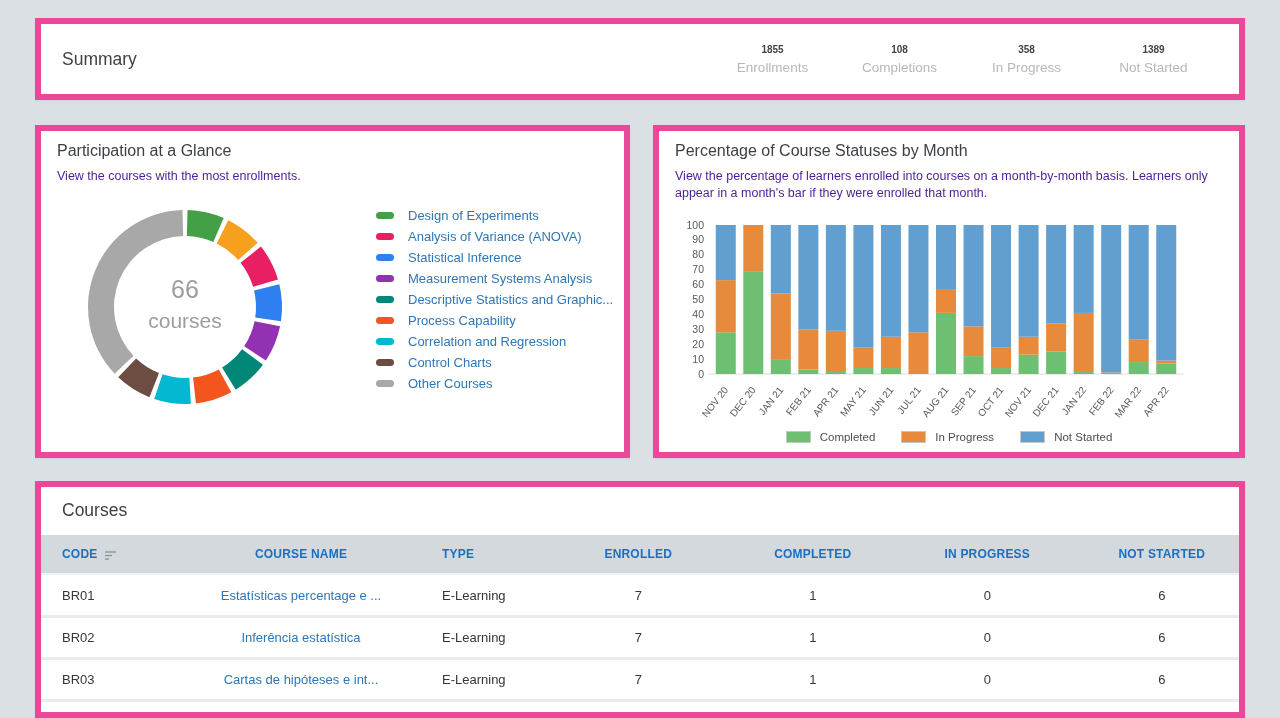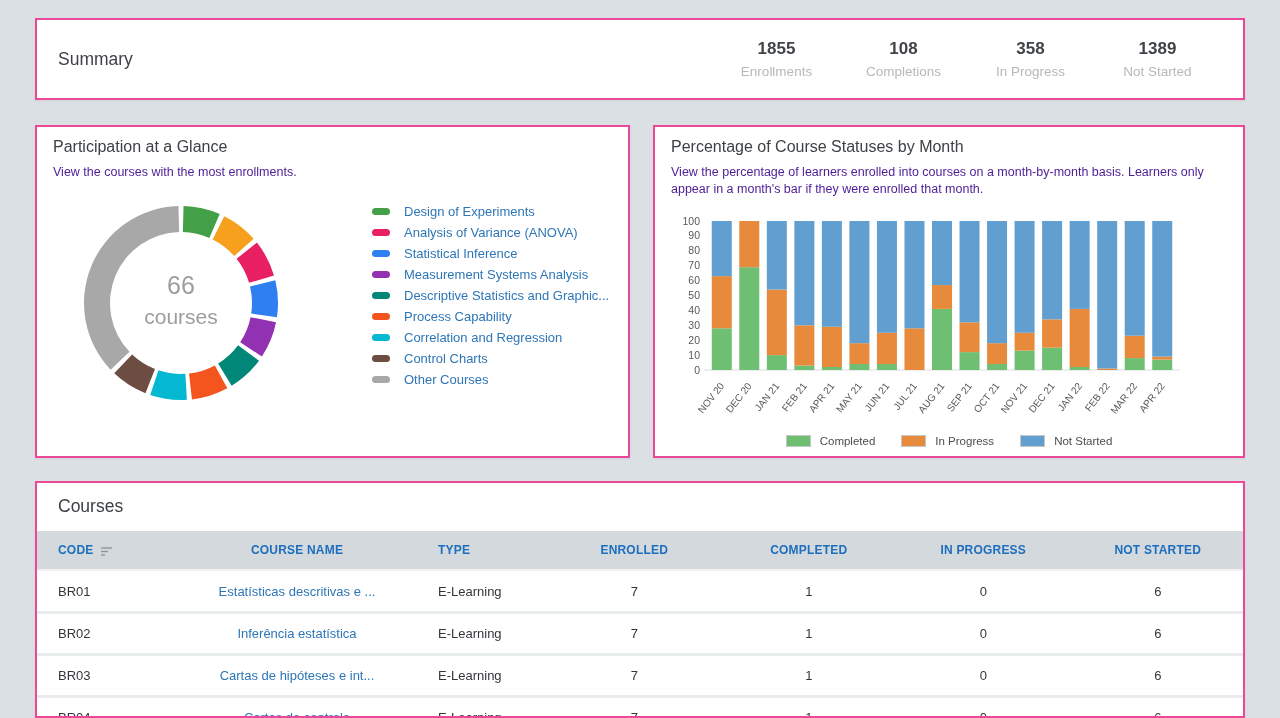--- a/index.html
+++ b/index.html
@@ -1,29 +1,29 @@
 <!DOCTYPE html>
 <html><head>
 <meta charset="utf-8">
 <style>
   * { margin:0; padding:0; box-sizing:border-box; }
   html,body { width:1280px; height:718px; overflow:hidden; }
   body { background:#dbe0e4; font-family:"Liberation Sans", sans-serif; }
   #screen { position:relative; width:1280px; height:718px; }
 
-  .card { position:absolute; background:#ffffff; border:2px solid #ec4899;
+  .card { position:absolute; background:#ffffff; border:6px solid #ec4899;
           box-shadow:0 1px 2px rgba(0,0,0,.06); }
 
   
   #summary-card { left:35px; top:18px; width:1210px; height:82px;
                   display:flex; align-items:center; }
   .summary-title { padding-left:21px; font-size:17.5px; color:#3f4246; }
   .summary-stats { margin-left:auto; display:flex; padding-right:22px; }
   .stat { width:127px; text-align:center; }
-  .stat-value { font-size:17px; font-weight:700; color:#404449; }
+  .stat-value { font-size:10px; font-weight:700; color:#404449; }
   .stat-label { margin-top:5px; font-size:13.5px; color:#b4b9bc; }
 
   
   .card-title { position:absolute; left:16px; top:11px; font-size:16px; color:#3d4145; }
   .card-sub   { position:absolute; left:16px; top:37px; font-size:12.5px; color:#4c1d95; line-height:1.35; }
 
   #participation-card { left:35px; top:125px; width:595px; height:333px; }
   #donut-svg { position:absolute; left:28px; top:60px; }
   #donut-legend { position:absolute; left:335px; top:74px; }
   .dleg-item { display:flex; align-items:center; height:21px; cursor:pointer; }
@@ -254,21 +254,21 @@
           <div class="t-cell">COURSE NAME</div>
           <div class="t-cell align-left">TYPE</div>
           <div class="t-cell">ENROLLED</div>
           <div class="t-cell">COMPLETED</div>
           <div class="t-cell">IN PROGRESS</div>
           <div class="t-cell">NOT STARTED</div>
         </div>
       <div class="t-body" id="table-body">
           <div class="t-row">
             <div class="t-cell align-left">BR01</div>
-            <div class="t-cell is-link">Estatísticas descritivas e ...</div>
+            <div class="t-cell is-link">Estatísticas percentage e ...</div>
             <div class="t-cell align-left">E-Learning</div>
             <div class="t-cell">7</div>
             <div class="t-cell">1</div>
             <div class="t-cell">0</div>
             <div class="t-cell">6</div>
           </div>
           <div class="t-row">
             <div class="t-cell align-left">BR02</div>
             <div class="t-cell is-link">Inferência estatística</div>
             <div class="t-cell align-left">E-Learning</div>

